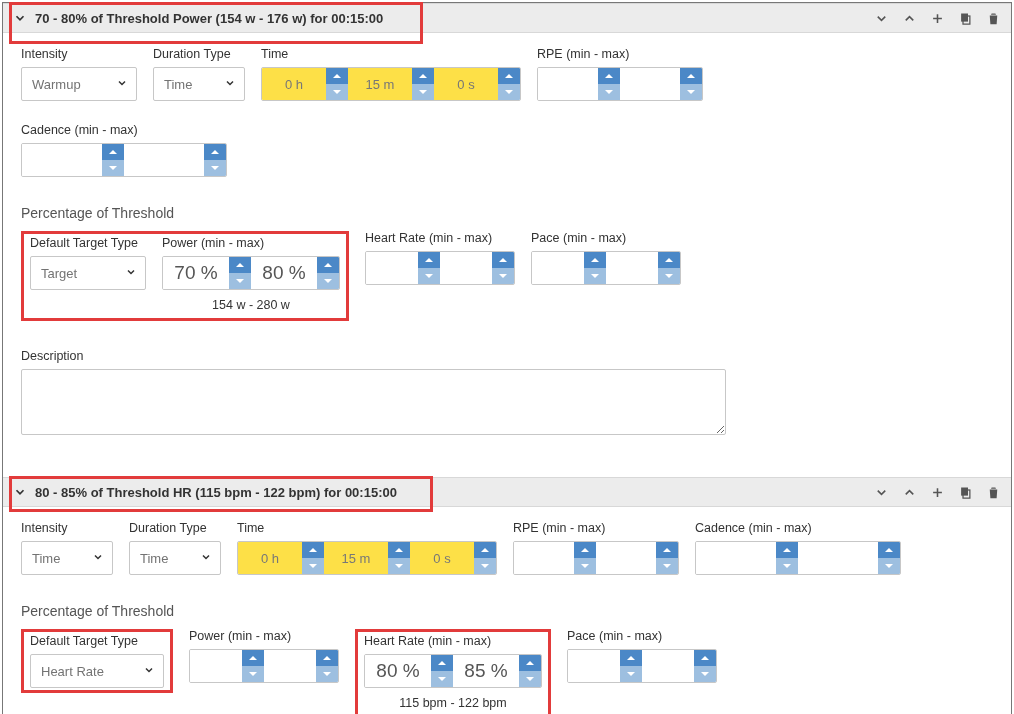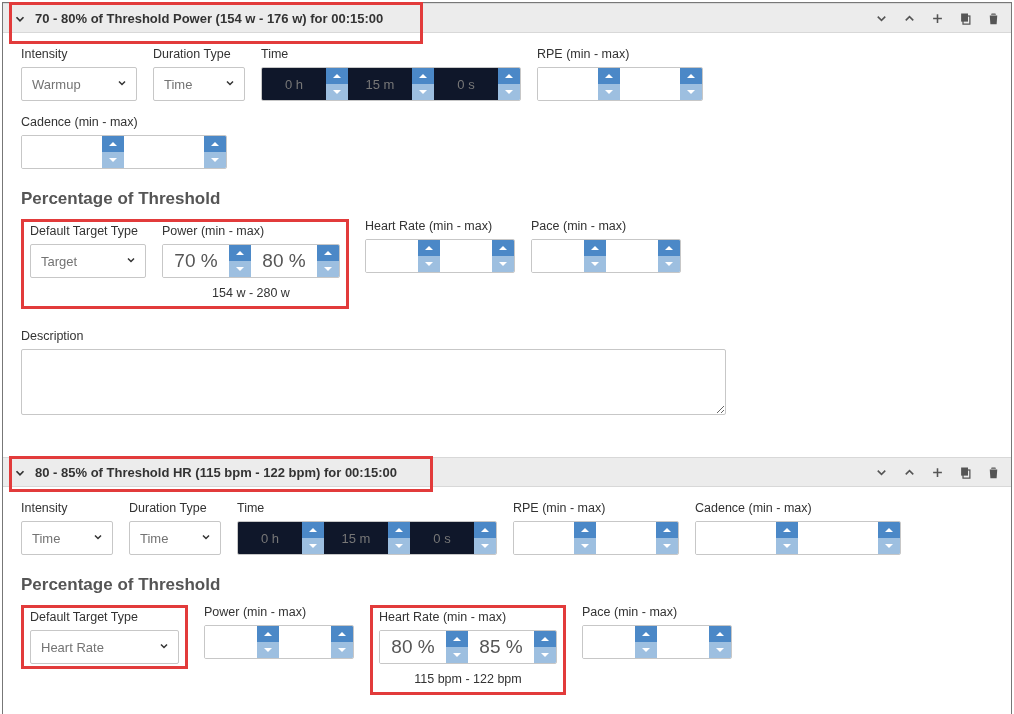--- a/index.html
+++ b/index.html
@@ -9,52 +9,52 @@
   .section-header {
     background: #ececec;
     border-top: 1px solid #d8d8d8;
     border-bottom: 1px solid #d8d8d8;
     display: flex;
     align-items: center;
     justify-content: space-between;
     padding: 6px 10px;
     position: relative;
   }
-  .section-header-left { display:flex; align-items:flex-end; gap:8px; }
+  .section-header-left { display:flex; align-items:flex-start; gap:8px; }
   .chev { width:14px; height:14px; display:inline-flex; align-items:center; }
   .chev svg { width:14px; height:14px; }
   .header-title { font-weight: 600; color:#333; }
   .header-actions { display:flex; gap:12px; align-items:center; color:#555; }
   .header-actions .hicon { cursor:pointer; width:16px; height:16px; display:flex; align-items:center; justify-content:center;}
   .header-actions svg { width:15px; height:15px; }
   
   .hl-red-header { position:absolute; left:6px; top:-2px; border:3px solid #e23b3b; pointer-events:none; }
   
   .section-body { padding: 14px 18px 18px; }
   
-  .row { display:flex; gap:16px; align-items:flex-end; flex-wrap:wrap; margin-bottom:20px;}
+  .row { display:flex; gap:16px; align-items:flex-end; flex-wrap:wrap; margin-bottom:28px;}
   .field { display:flex; flex-direction:column; gap:4px; }
   .field-label { font-size:12.5px; color:#333; margin-bottom:2px; }
   
   .select { display:flex; align-items:center; justify-content:space-between; border:1px solid #c7c7c7; height:34px; padding:0 8px 0 10px; background:#fff; cursor:pointer; border-radius:2px;}
   .select .sel-text { color:#737373; }
   .select .sel-arrow svg { width:12px; height:12px; }
   .numbox { display:flex; align-items:stretch; border:1px solid #c7c7c7; height:34px; border-radius:2px; overflow:hidden;}
   .numinput { border:none; outline:none; text-align:center; font-size:19px; color:#555; background:#fff; }
   .spin { display:flex; flex-direction:column; width:22px; }
   .spin button { flex:1; border:none; display:flex; align-items:center; justify-content:center; padding:0; cursor:pointer; }
   .spin .up   { background:#4b88c7; }
   .spin .down { background:#9dbfe0; }
   .spin svg { width:10px; height:10px; fill:#fff; }
   .spin .down svg { fill:#fff; }
   
   .time-group { display:flex; border:1px solid #c7c7c7; height:34px; border-radius:2px; overflow:hidden; }
-  .time-group .cell { border:none; outline:none; text-align:center; background:#0f172a; font-size:13px; color:#777; }
-  
-  .subhead { font-size:17px; color:#555; font-weight:700; margin:8px 0 10px; }
+  .time-group .cell { border:none; outline:none; text-align:center; background:#fde047; font-size:13px; color:#777; }
+  
+  .subhead { font-size:14px; color:#555; font-weight:400; margin:8px 0 10px; }
   
   .calc { font-size:12.5px; color:#333; text-align:center; margin-top:4px;}
   
   .desc { width:100%; max-width: 705px; height:66px; border:1px solid #c7c7c7; border-radius:2px; resize:both; padding:6px; font-family:inherit; font-size:13px;}
   .hl-box-inline { border:3px solid #e23b3b; padding:2px 6px 2px; }
   
   .spacer { height: 24px; }
 </style>
 </head>
 <body>
@@ -519,21 +519,21 @@
       </div>
     </div>
   </div>
 
   <div class="subhead">Percentage of Threshold</div>
 
   <div class="row" style="align-items:flex-start;">
     <div class="hl-box-inline">
       <div class="field">
         <span class="field-label">Default Target Type</span>
-        <div class="select" style="width:149px">
+        <div class="select" style="width:134px">
           <span class="sel-text">Heart Rate</span>
           <span class="sel-arrow"><svg viewBox="0 0 24 24" fill="none" stroke="#333" stroke-width="3">
                   <path d="M6 9l6 6 6-6"></path>
                 </svg></span>
         </div>
       </div>
     </div>
     <div class="field">
       <span class="field-label">Power (min - max)</span>
       <div class="numbox">

